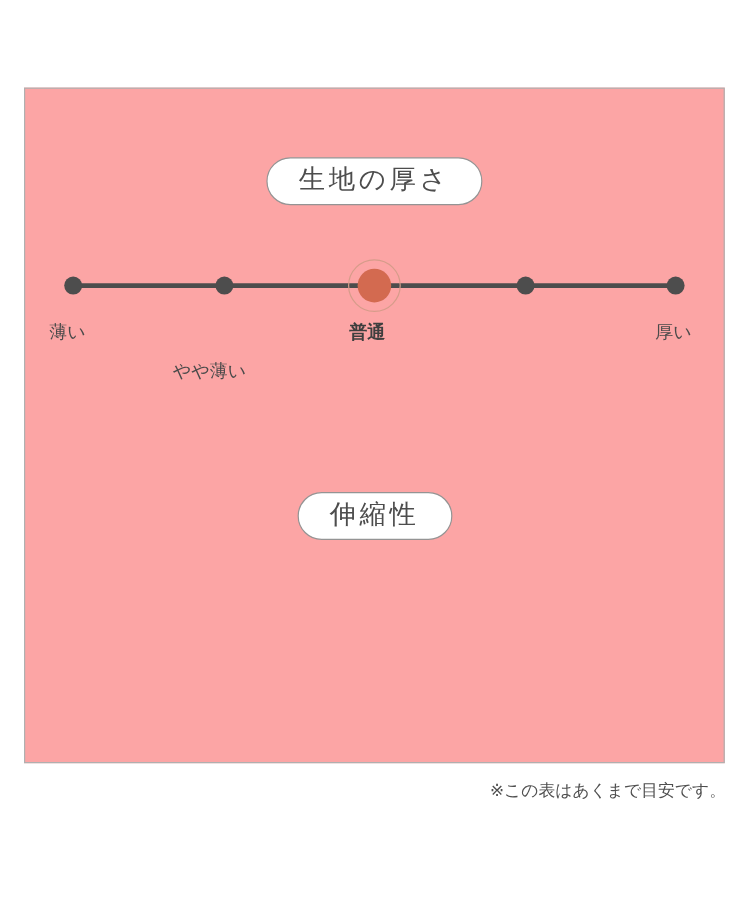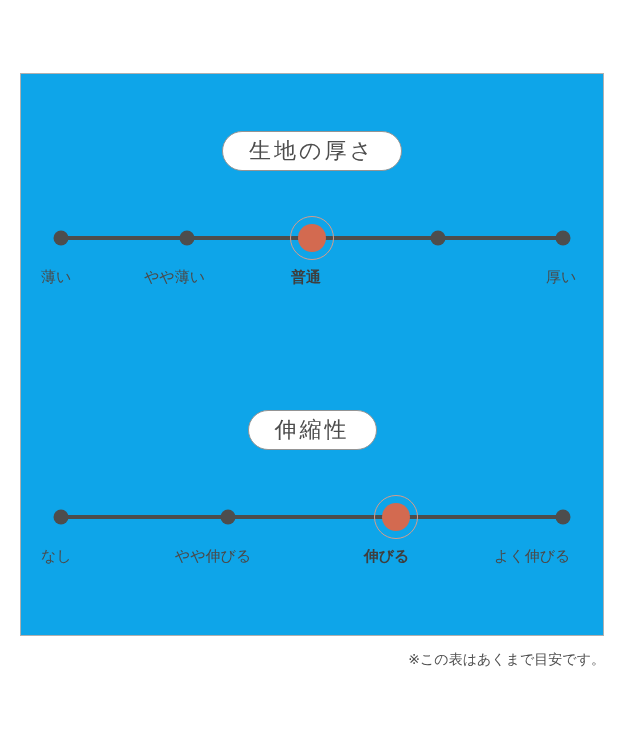--- a/index.html
+++ b/index.html
@@ -2,21 +2,21 @@
 <html style="--ink: #4d4d4d; --label: #4a4a4a; --title: #4d4d4d; --accent: #d36a50; --accent-ring: #d69c8a; --frame-border: #b0b0b0; --pill-border: #949494; --footnote: #4f4f4f;"><head>
 <meta charset="utf-8">
 <style>
   html,body{margin:0;padding:0;background:#ffffff;}
   .screen{
     position:relative;width:625px;height:750px;background:#fff;overflow:hidden;
     font-family:"DejaVu Sans","Liberation Sans",sans-serif;
   }
   .panel{
     position:absolute;left:20px;top:73px;width:584px;height:563px;
-    border:1.5px solid var(--frame-border,#b0b0b0);box-sizing:border-box;background:#0ea5e9;
+    border:1.5px solid var(--frame-border,#b0b0b0);box-sizing:border-box;background:#fca5a5;
   }
   .chart{
     position:absolute;left:0;width:100%;
     display:flex;flex-direction:column;align-items:center;
   }
   .chart:nth-of-type(1){top:57px;}
   .chart:nth-of-type(2){top:336px;text-align:center;}
   .pill{
     display:inline-flex;align-items:center;justify-content:center;
     padding:7px 26px;border:1.5px solid var(--pill-border,#949494);
@@ -58,41 +58,29 @@
   <div class="panel">
       <section class="chart">
         <div class="pill">
           <span class="pill-text">生地の厚さ</span>
         </div>
         <div class="track">
           <div class="line"></div>
           <div class="dot" style="left: 0px;"></div>
           <span class="lbl" style="left: -20px;">薄い</span>
           <div class="dot" style="left: 125.5px;"></div>
-          <span class="lbl" style="left: 83px;">やや薄い</span>
+          <span class="lbl" style="left: 83px; margin-top: 32px;">やや薄い</span>
           <div class="ring" style="left: 251px;"></div>
           <div class="dot sel" style="left: 251px;"></div>
           <span class="lbl sel" style="left: 230px;">普通</span>
           <div class="dot" style="left: 376.5px;"></div>
           <div class="dot" style="left: 502px;"></div>
           <span class="lbl" style="left: 485px;">厚い</span>
         </div>
       </section>
       <section class="chart">
         <div class="pill">
           <span class="pill-text">伸縮性</span>
         </div>
-        <div class="track">
-          <div class="line"></div>
-          <div class="dot" style="left: 0px;"></div>
-          <span class="lbl" style="left: -20px;">なし</span>
-          <div class="dot" style="left: 167.333px;"></div>
-          <span class="lbl" style="left: 113.833px;">やや伸びる</span>
-          <div class="ring" style="left: 334.667px;"></div>
-          <div class="dot sel" style="left: 334.667px;"></div>
-          <span class="lbl sel" style="left: 302.667px;">伸びる</span>
-          <div class="dot" style="left: 502px;"></div>
-          <span class="lbl" style="left: 433px;">よく伸びる</span>
-        </div>
       </section>
     </div>
   <div class="footnote">※この表はあくまで目安です。</div>
 </div>
 
 </body></html>

